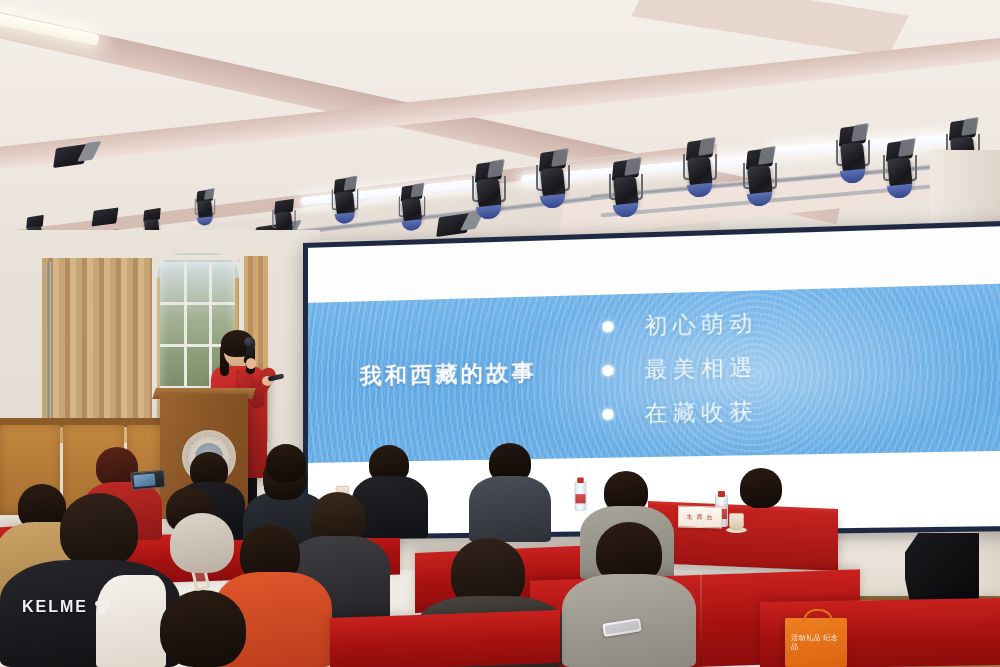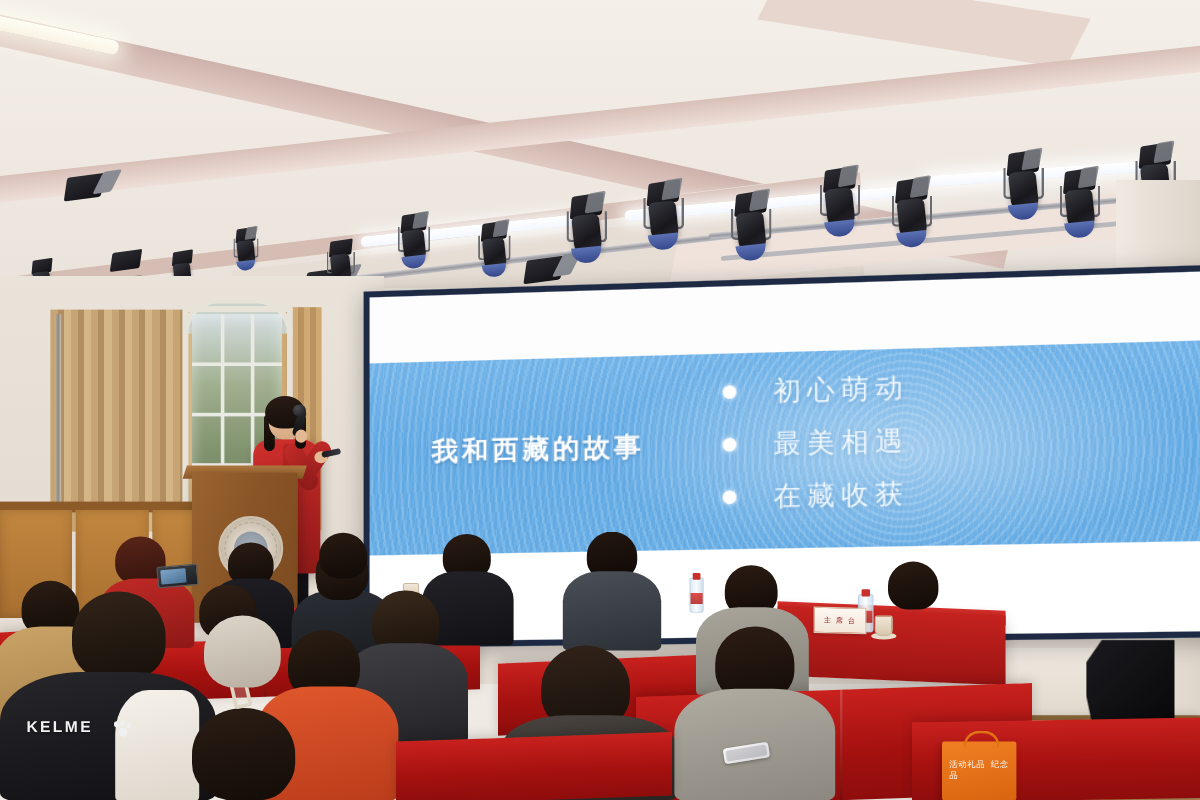--- a/index.html
+++ b/index.html
@@ -416,41 +416,41 @@
     background:linear-gradient(170deg,#f07f22,#d96410);
     border-radius:2px;box-shadow:-2px 2px 6px rgba(0,0,0,.2);
   }
   .orange-bag .handle{
     position:absolute;left:18px;top:-9px;width:26px;height:12px;
     border:2px solid #e07415;border-bottom:none;border-radius:13px 13px 0 0;
   }
   .orange-bag .txt{
     position:absolute;left:6px;top:16px;width:50px;font-size:7px;color:#fff;
     line-height:9px;letter-spacing:.5px;opacity:.95;
-    font-family:Liberation Mono, monospace;
+    font-family:Liberation Serif, serif;
   }
 
   
   .aud{position:absolute;}
   .aud .hair{
     position:absolute;border-radius:50% 50% 40% 40%;
   }
   .aud .torso{
     position:absolute;border-radius:38% 38% 6% 6%;
   }
 
   .clip{
     position:absolute;width:15px;height:24px;
     border:3px solid #ddd6c4;border-radius:3px;box-sizing:border-box;
     transform:rotate(-13deg);background:rgba(240,235,220,.25);
   }
 
   .kelme-logo{
     position:absolute;left:22px;top:598px;
-    font-size:13px;font-weight:bold;color:#f2f2f2;letter-spacing:2px;
+    font-size:16px;font-weight:bold;color:#f2f2f2;letter-spacing:2px;
     font-family:"Liberation Sans","DejaVu Sans",sans-serif;
     text-shadow:0 1px 2px rgba(0,0,0,.5);
   }
   .paw{
     position:absolute;left:95px;top:601px;width:15px;height:14px;
   }
   .paw .pad{position:absolute;background:#f0f0f0;border-radius:50%;}
 
   .speaker-box{
     position:absolute;left:905px;top:533px;width:74px;height:74px;

